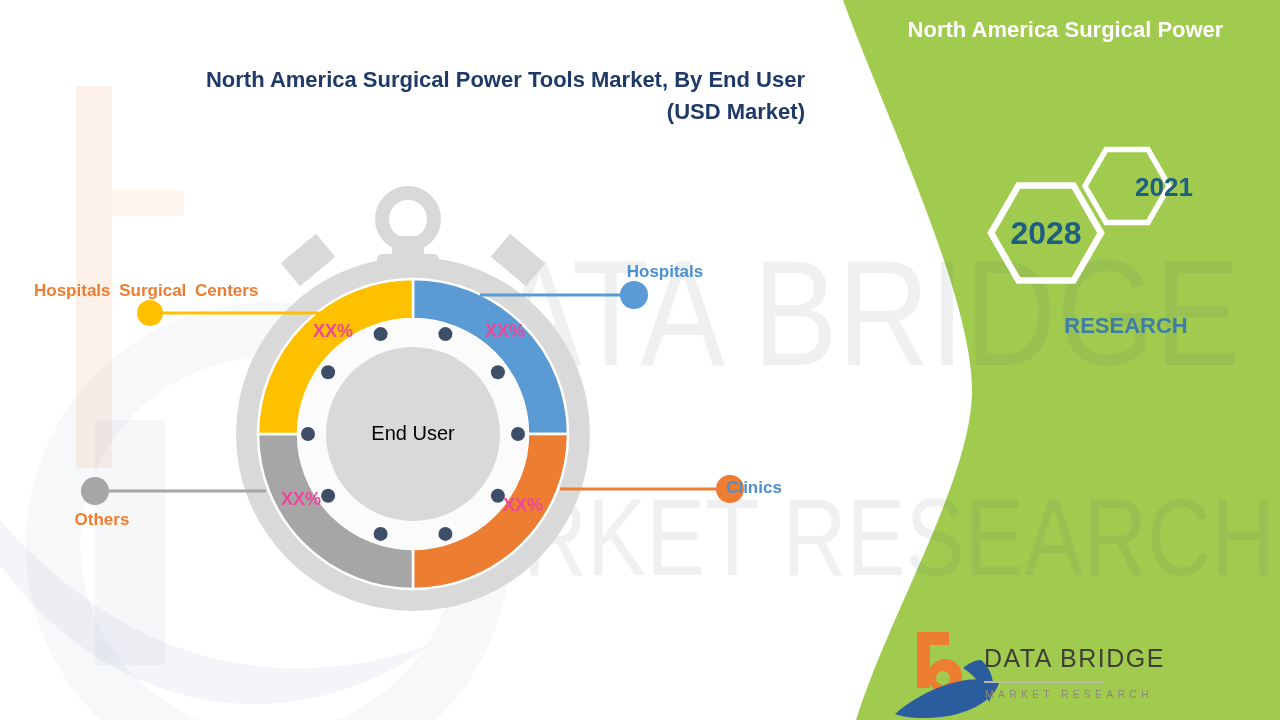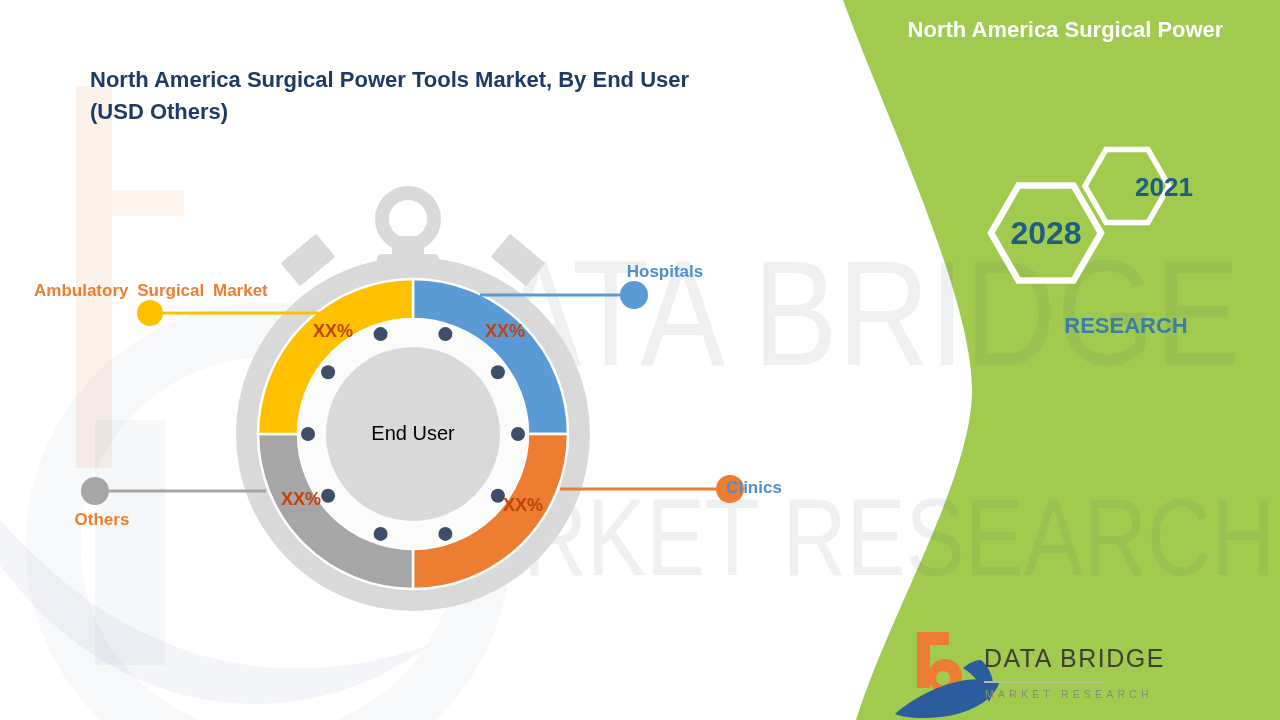--- a/index.html
+++ b/index.html
@@ -5,40 +5,40 @@
   html,body { margin:0; padding:0; background:#ffffff; }
   .stage {
     position:relative; width:1280px; height:720px; overflow:hidden;
     background:#ffffff; font-family:"Liberation Sans", sans-serif;
   }
   .abs { position:absolute; }
   .center-xy { transform:translate(-50%,-50%); white-space:nowrap; }
   svg { display:block; }
 
   .chart-title {
-    left:90px; top:64px; width:715px; text-align:left;
+    left:90px; top:64px; width:715px; text-align:right;
     color:#1F3A68; font-size:22px; font-weight:600; line-height:32px;
   }
   .panel-title {
     left:878px; top:14px; width:375px; text-align:center;
     color:#ffffff; font-size:22px; font-weight:700; line-height:31px;
   }
   .brand-text {
     left:972px; top:310px; width:308px; text-align:center;
     color:#3E7EA6; font-size:22px; font-weight:700; line-height:32px;
   }
   .year { color:#1E5E80; font-weight:700; }
   .year-2021 { left:1164px; top:187px; font-size:26px; }
   .year-2028 { left:1046px; top:233px; font-size:32px; }
 
   .seg-label { font-size:17px; font-weight:700; }
   .lbl-orange { color:#ED7D31; }
   .lbl-blue   { color:#4E8FCC;padding-left:48px; }
   .pct {
-    color:#c2410c; font-size:18px; font-weight:700;text-align:right;
+    color:#ec4899; font-size:18px; font-weight:700;text-align:right;
   }
   .center-label { left:413px; top:433px; color:#000000; font-size:20px; }
 
   .footer-brand {
     left:984px; top:644px; color:#3F3F33; font-size:25px;
     font-weight:500; letter-spacing:1.5px;
   }
   .footer-rule { left:984px; top:681px; width:120px; height:2px; background:#B9B9A8; }
   .footer-tagline {
     left:985px; top:688px; color:#8A8A75; font-size:10.5px;
@@ -119,33 +119,33 @@
       <path d="M 24 6 H 56 V 19 H 37 V 62 H 24 Z" fill="#ED7D31"></path>
       <circle cx="52" cy="50" r="17" fill="#ED7D31"></circle>
       <circle cx="50" cy="52" r="7" fill="#A0CB4E"></circle>
       <path d="M 2 88 C 34 60 80 46 106 57 C 101 74 76 88 48 91 C 30 93 12 92 2 88 Z" fill="#2B5C9E"></path>
       <path d="M 88 34 C 100 44 104 62 96 76 C 91 63 83 50 70 42 C 76 37 82 34 88 34 Z" fill="#2B5C9E"></path>
     </g>
   </svg>
 
   <div class="abs chart-title">
     <div>North America Surgical Power Tools Market, By End User</div>
-    <div>(USD Others)</div>
+    <div>(USD Market)</div>
   </div>
 
   <div class="abs panel-title">
     <div>North America Surgical Power</div>
   </div>
   <div class="abs center-xy year year-2021">2021</div>
   <div class="abs center-xy year year-2028">2028</div>
   <div class="abs brand-text">
     <div>RESEARCH</div>
   </div>
 
-  <div class="abs seg-label lbl-orange" style="left:34px; top:281px; word-spacing:4px;">Ambulatory Surgical Market</div>
+  <div class="abs seg-label lbl-orange" style="left:34px; top:281px; word-spacing:4px;">Hospitals Surgical Centers</div>
   <div class="abs center-xy seg-label lbl-blue" style="left:641px; top:272px;">Hospitals</div>
   <div class="abs center-xy seg-label lbl-orange" style="left:102px; top:520px;">Others</div>
   <div class="abs center-xy seg-label lbl-blue" style="left:730px; top:488px;">Clinics</div>
 
   <div class="abs center-xy pct" style="left:333px; top:331px;">XX%</div>
   <div class="abs center-xy pct" style="left:505px; top:331px;">XX%</div>
   <div class="abs center-xy pct" style="left:301px; top:499px;">XX%</div>
   <div class="abs center-xy pct" style="left:523px; top:505px;">XX%</div>
 
   <div class="abs center-xy center-label">End User</div>

